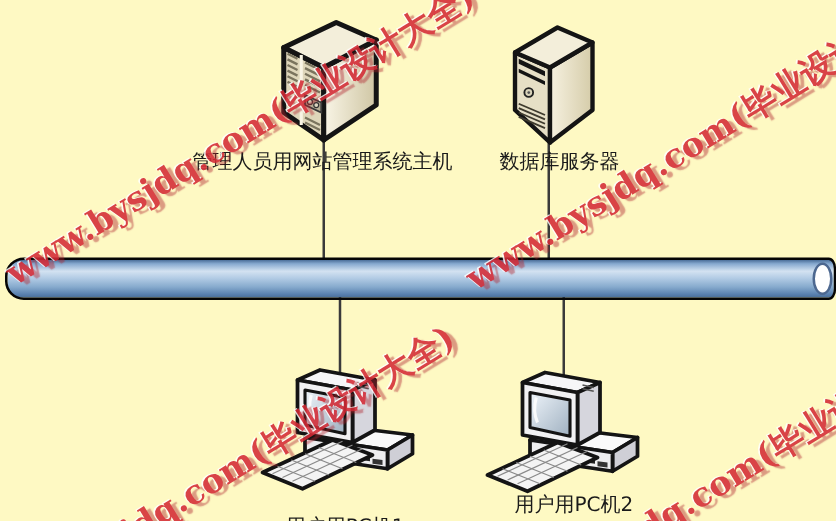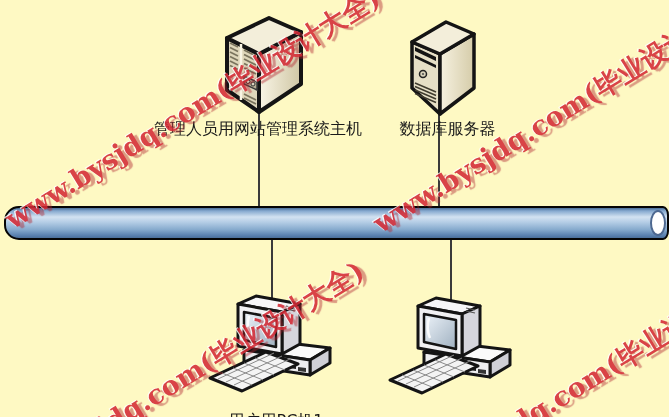--- a/index.html
+++ b/index.html
@@ -194,19 +194,20 @@
           <line x1="25" y1="76" x2="55" y2="88"></line>
         <line x1="36" y1="71" x2="66" y2="83"></line>
           <line x1="47" y1="66" x2="77" y2="78"></line>
       </g>
     </svg>
   </div>
 
   <div class="nodelabel l1">管理人员用网站管理系统主机</div>
   <div class="nodelabel l2">数据库服务器</div>
   <div class="nodelabel l3">用户用PC机1</div>
+  <div class="nodelabel l4">用户用PC机2</div>
 
   <div class="watermark wm1">www.bysjdq.com(毕业设计大全)</div>
   <div class="watermark wm2">www.bysjdq.com(毕业设计大全)</div>
   <div class="watermark wm3">www.bysjdq.com(毕业设计大全)</div>
   <div class="watermark wm4">www.bysjdq.com(毕业设计大全)</div>
 
 </div>
 
 </body></html>

